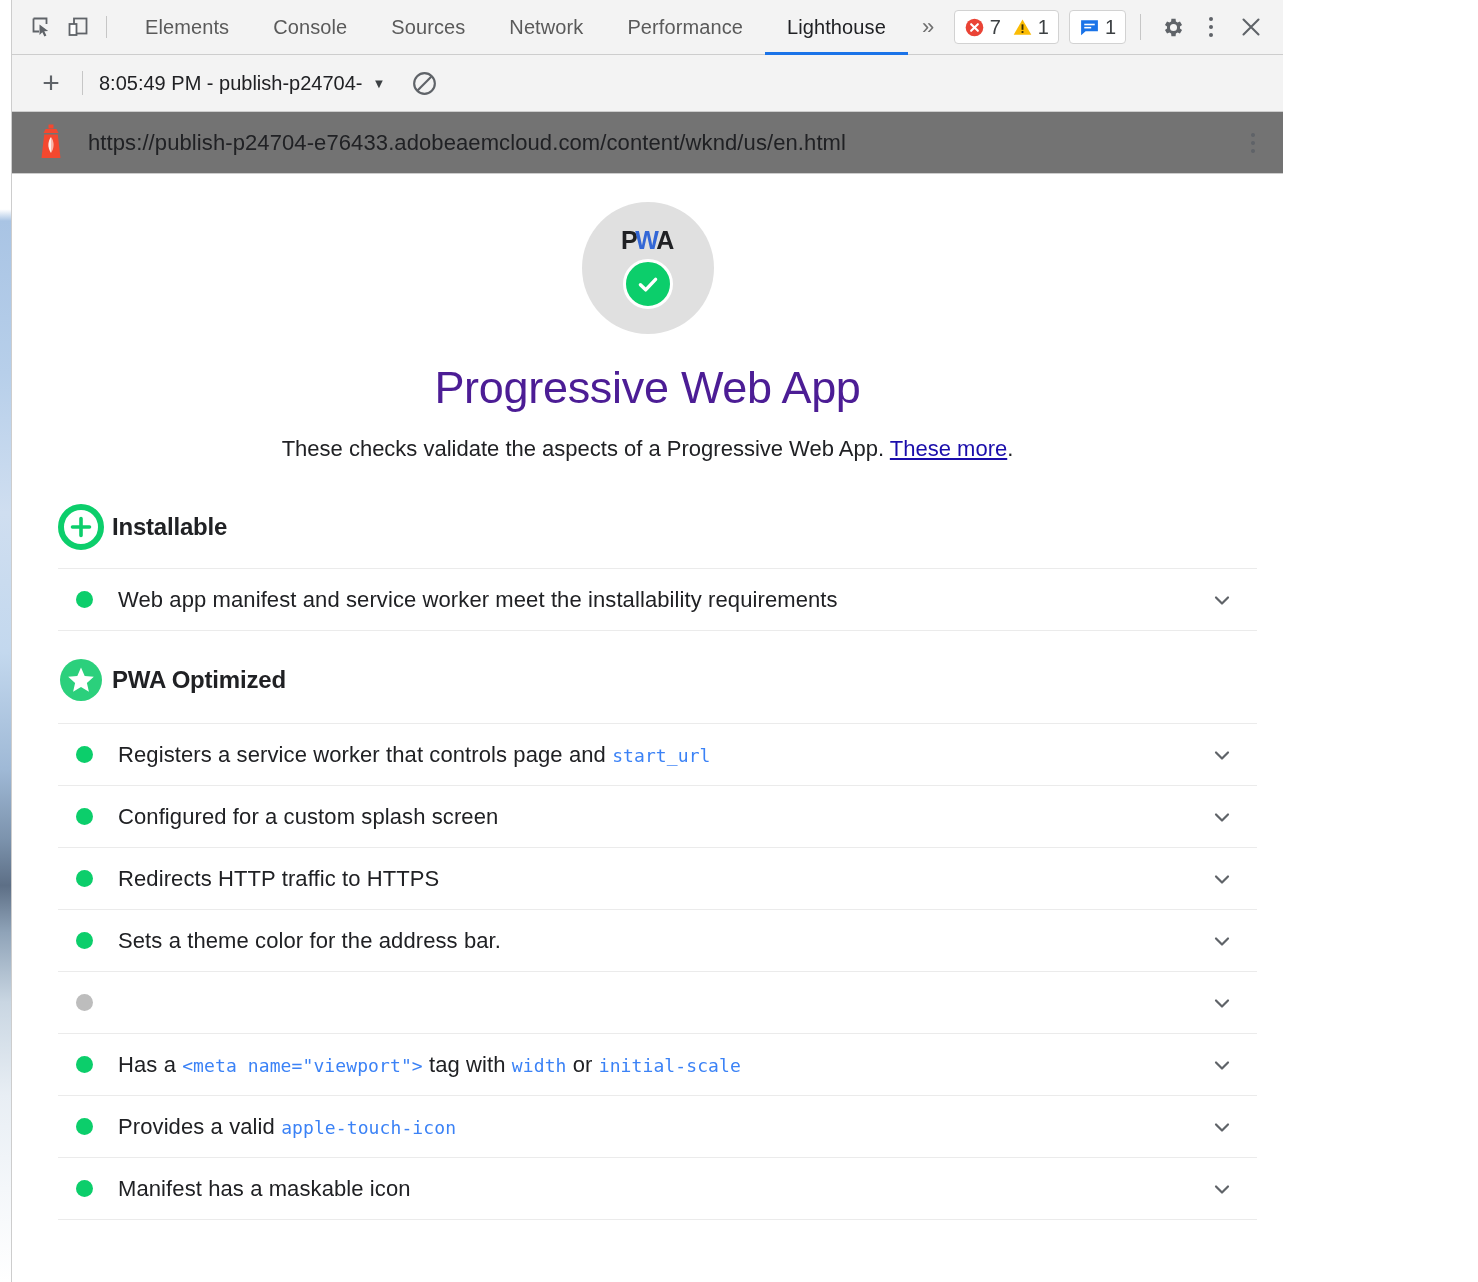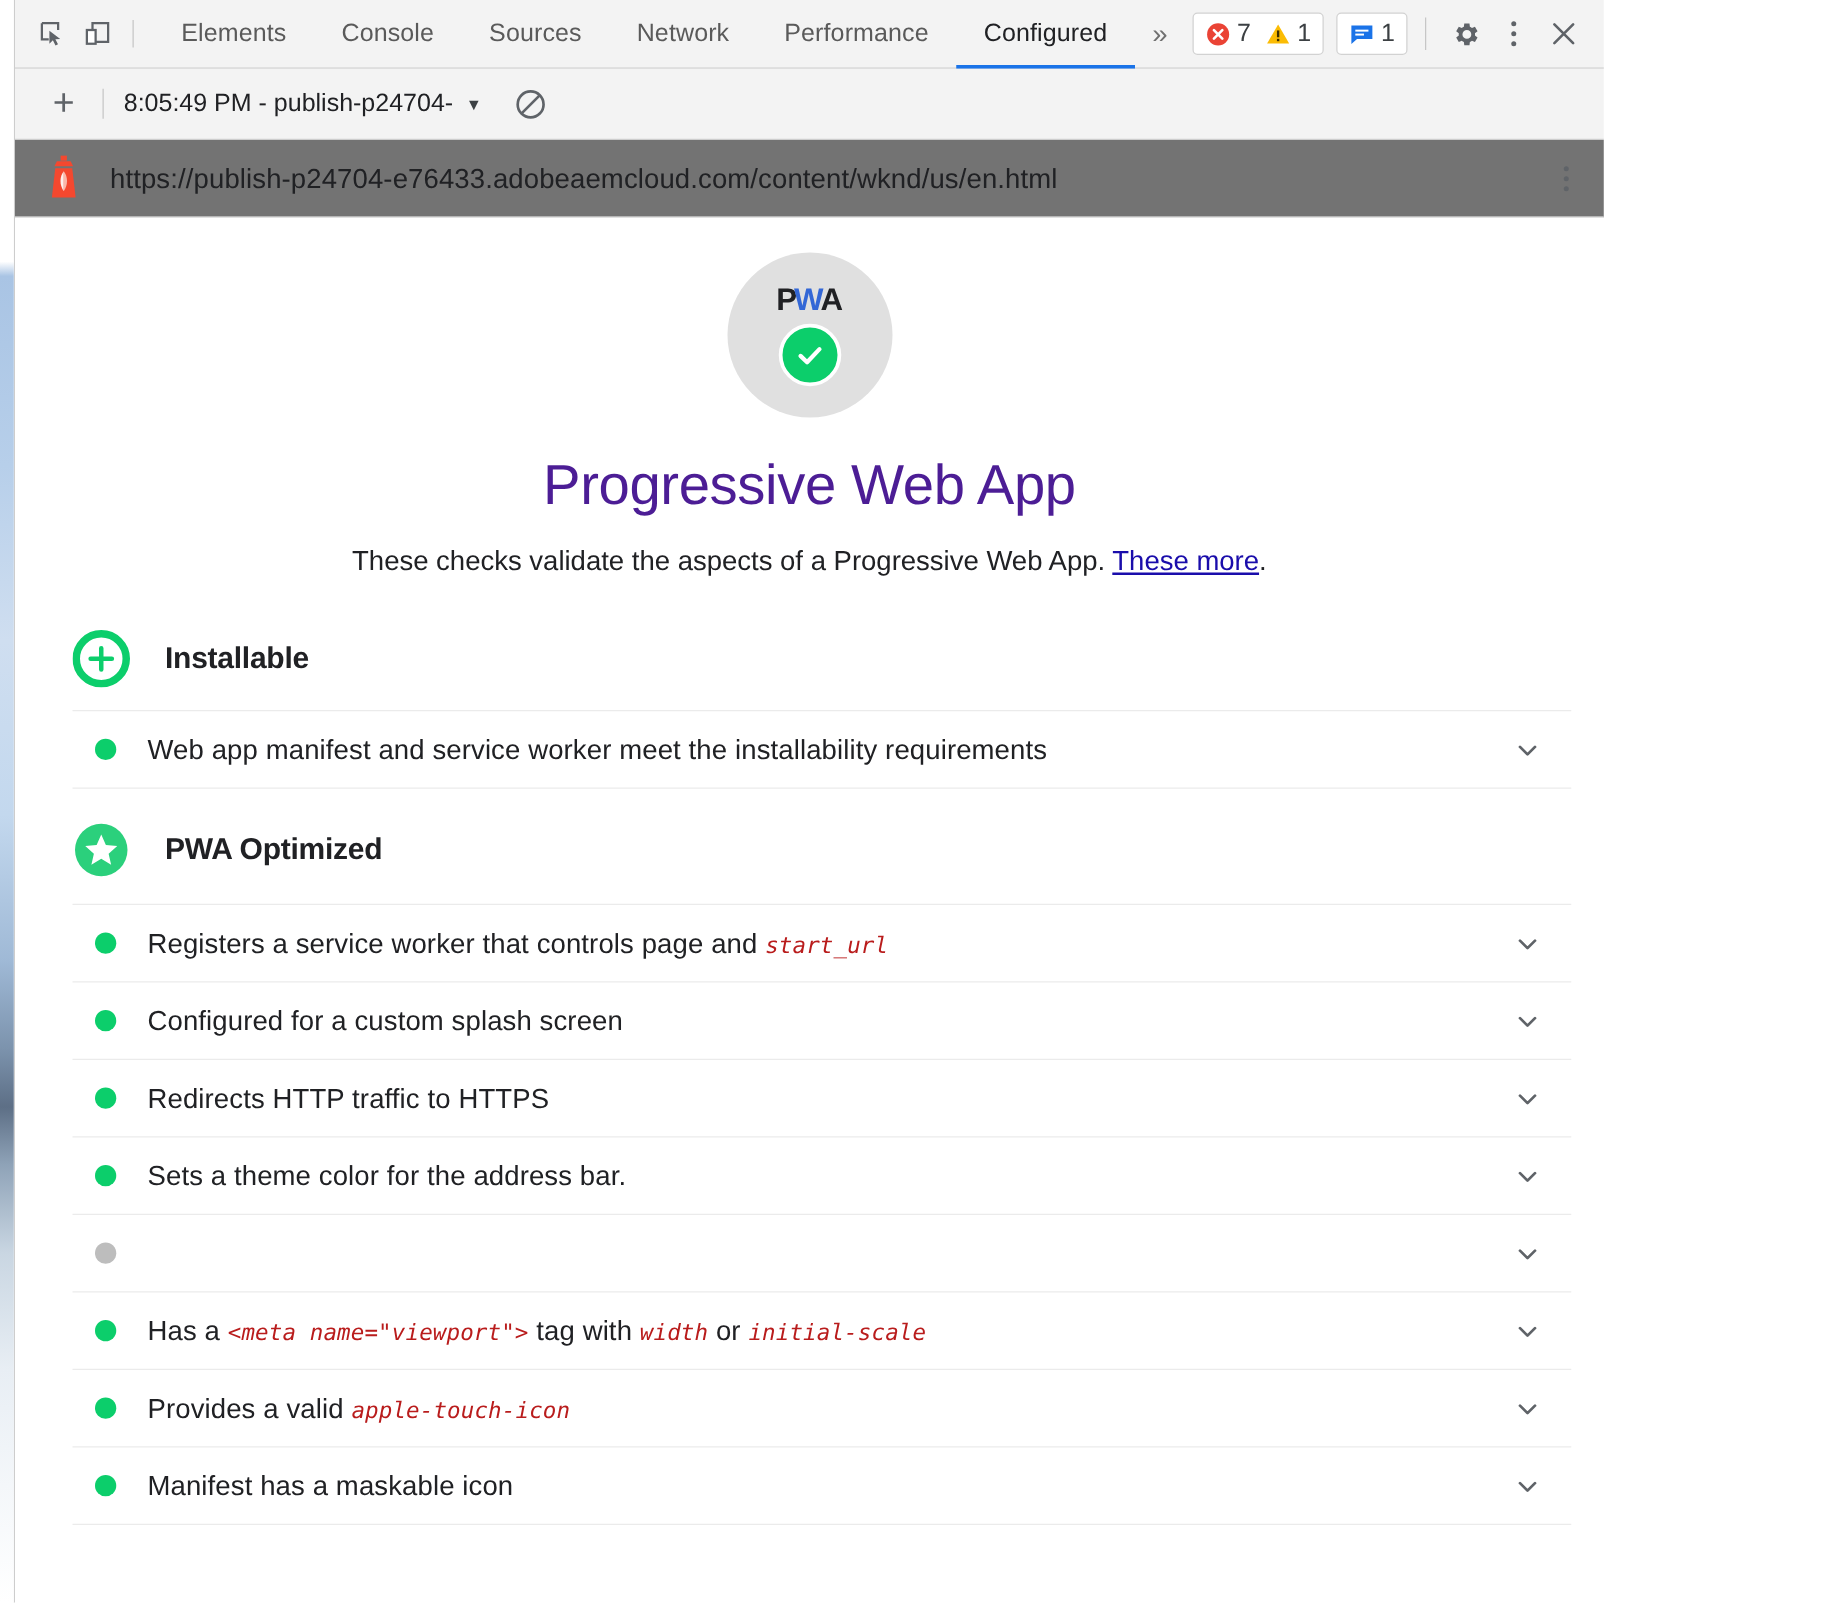--- a/index.html
+++ b/index.html
@@ -206,21 +206,21 @@
     color: #202124;
     margin-top: 22px;
   }
   .cat-desc a { color: #1a0dab; text-decoration: underline; }
 
   .groups { margin-top: 28px; padding: 0 26px 0 46px; }
 
   .group-head {
     display: flex;
     align-items: center;
-    gap: 28px;
+    gap: 8px;
     padding: 14px 0 18px 0;
   }
   .group-title {
     font-size: 24px;
     font-weight: bold;
     color: #202124;
     letter-spacing: -0.2px;
   }
   .grp-icon { width: 46px; height: 46px; flex: none; }
 
@@ -242,22 +242,21 @@
   .dot.na   { background: #bdbdbd; }
   .audit-text {
     font-size: 22px;
     color: #202124;
     letter-spacing: 0.1px;
     white-space: nowrap;
   }
   .audit-text code {
     font-family: "DejaVu Sans Mono", monospace;
     font-size: 18px;
-    color: #b91c1c;
-    font-style: italic;
+    color: #3b82f6;
   }
   .expand {
     margin-left: auto;
     width: 26px; height: 26px;
     display: flex; align-items: center; justify-content: center;
   }
   .last-rule {
     border-top: 1px solid #ebebeb;
     margin-top: 0;
   }
@@ -298,21 +297,21 @@
       <div class="tab">
           <span>Sources</span>
         </div>
       <div class="tab">
           <span>Network</span>
         </div>
       <div class="tab">
           <span>Performance</span>
         </div>
       <div class="tab active">
-          <span>Configured</span>
+          <span>Lighthouse</span>
         </div>
     </div>
 
     <div class="chev-more"><span>»</span></div>
 
     <div class="tab-right">
 
       <div class="badge-box">
         <svg width="21" height="21" viewBox="0 0 20 20">
           <circle cx="10" cy="10" r="8.4" fill="#ea4335"></circle>

